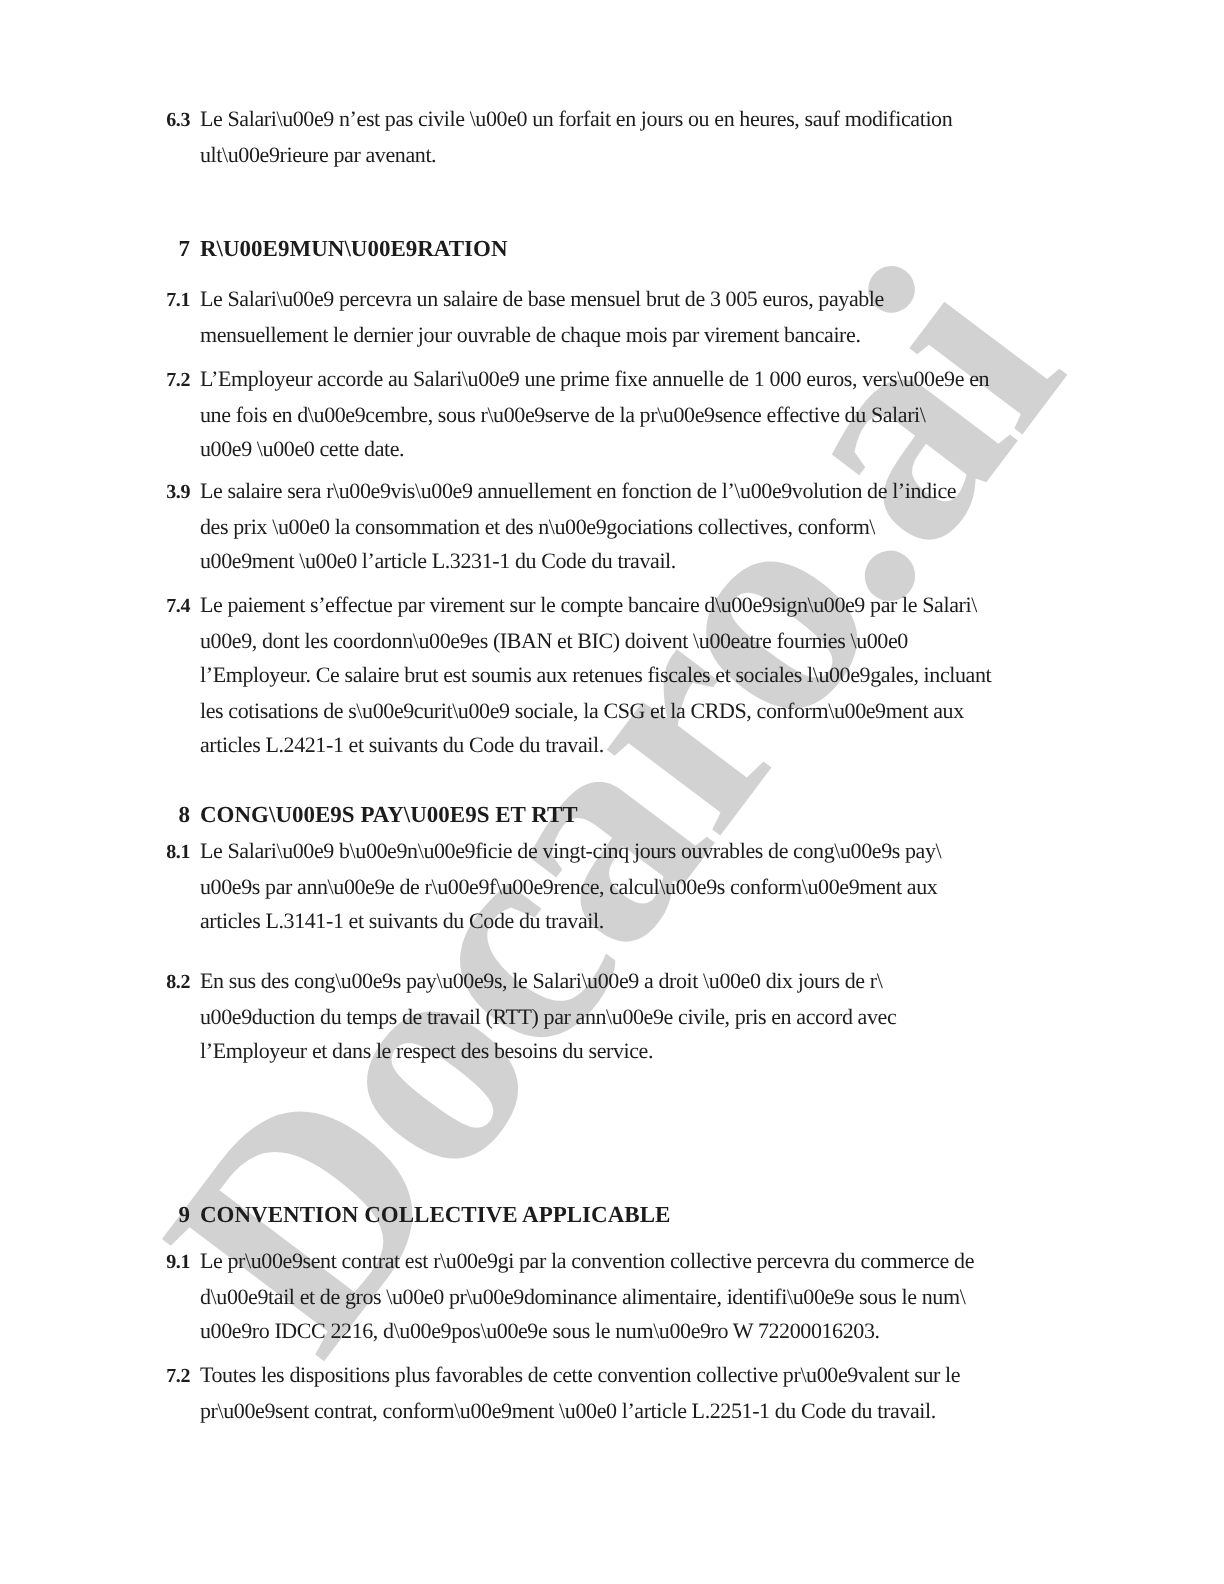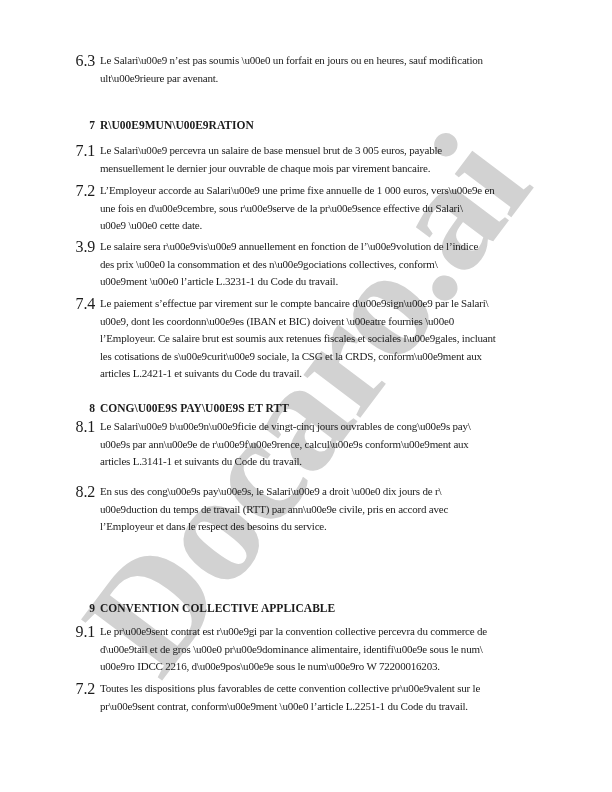--- a/index.html
+++ b/index.html
@@ -30,23 +30,24 @@
     position: absolute;
     left: 0;
     width: 612px;
     z-index: 1;
   }
   .num {
     position: absolute;
     left: 50px;
     width: 45px;
     text-align: right;
-    font-size: 16px;
+    font-size: 10px;
     line-height: 17.6px;
     letter-spacing: -0.2px;
+    font-weight: bold;
   }
   .lines { margin-left: 100px; }
   .line {
     font-size: 11px;
     line-height: 17.6px;
     letter-spacing: -0.2px;
     white-space: pre;
   }
   .heading .num,
   .heading .line {
@@ -58,21 +59,21 @@
 </head>
 <body>
 
 <div class="page" style="background: rgb(255, 255, 255); color: rgb(28, 28, 28);">
 
   <div class="watermark" style="color: rgb(210, 210, 210);">Docaro.ai</div>
 
   <div class="block item" style="top:52px">
     <span class="num">6.3</span>
     <div class="lines">
-      <div class="line">Le Salari\u00e9 n’est pas soumis \u00e0 un forfait en jours ou en heures, sauf modification</div>
+      <div class="line">Le Salari\u00e9 n’est pas civile \u00e0 un forfait en jours ou en heures, sauf modification</div>
       <div class="line">ult\u00e9rieure par avenant.</div>
     </div>
   </div>
 
   <div class="block heading" style="top:117px">
     <span class="num">7</span>
     <div class="lines">
       <div class="line">R\U00E9MUN\U00E9RATION</div>
     </div>
   </div>

